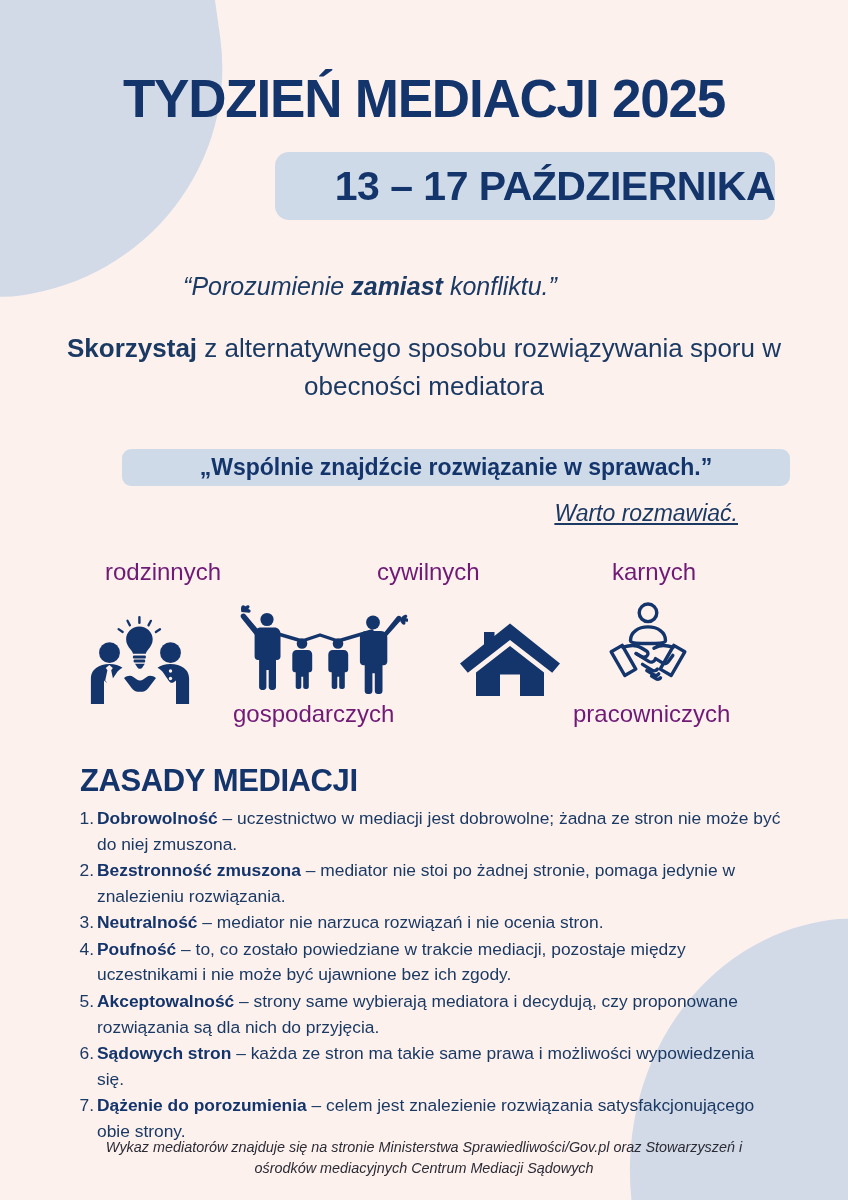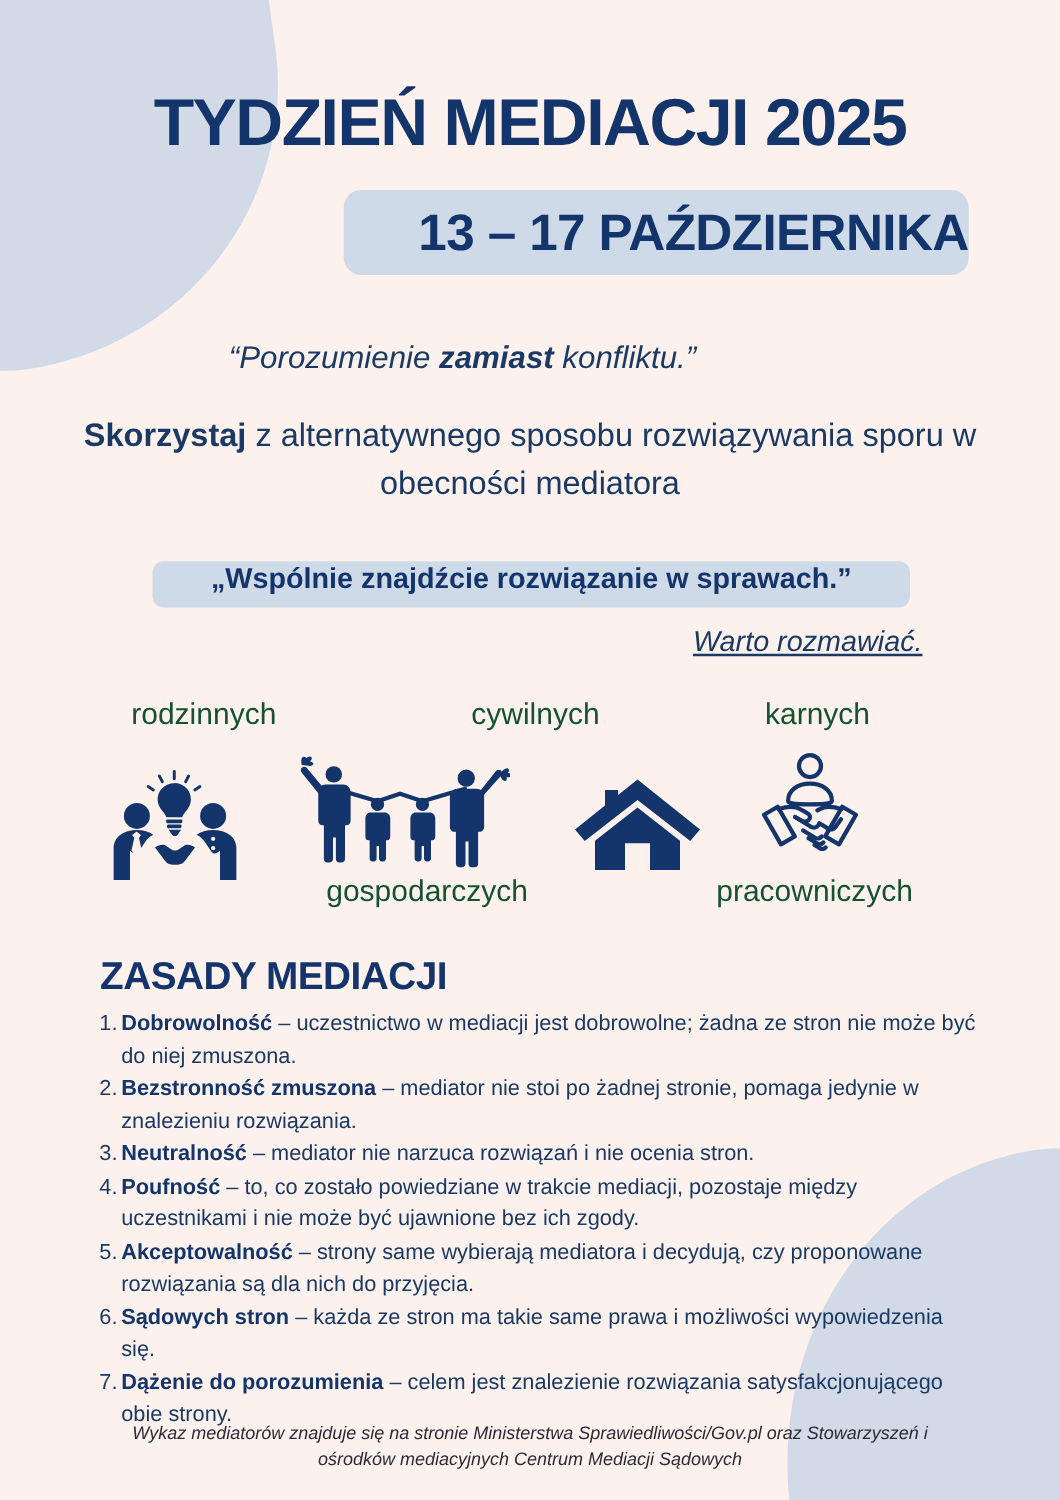--- a/index.html
+++ b/index.html
@@ -133,25 +133,26 @@
     font-size: 26px;
     line-height: 1.45;
   }
   .lead b { font-weight: 700; }
 
   
   .quote-badge {
     position: absolute;
     left: 122px;
     top: 449px;
-    width: 606px;
+    width: 668px;
     height: 37px;
     background: #cfdae8;
     border-radius: 9px;
     display: flex;
+    align-items: center;
     justify-content: center;
   }
   .quote-badge-text {
     color: #14356b;
     font-size: 23px;
     font-weight: 700;
     white-space: nowrap;
   }
   .quote-sub {
     position: absolute;
@@ -160,29 +161,29 @@
     color: #1b3a63;
     font-size: 23px;
     font-style: italic;
     white-space: nowrap;
     text-decoration: underline;
   }
 
   
   .cat-label {
     position: absolute;
-    color: #14532d;
+    color: #701a75;
     font-size: 24px;
     white-space: nowrap;
     text-align: center;
   }
   .lbl-rodzinnych { left: 105px; top: 558px; }
   .lbl-cywilnych  { left: 377px; top: 558px; }
   .lbl-karnych    { left: 612px; top: 558px; }
-  .lbl-gospodarczych { left: 233px; top: 700px; margin-left: 28px; }
+  .lbl-gospodarczych { left: 233px; top: 700px; }
   .lbl-pracowniczych { left: 573px; top: 700px; }
 
   .icon-box {
     position: absolute;
     display: block;
   }
   .ic-family   { left: 84px;  top: 612px; width: 112px; height: 92px; }
   .ic-group    { left: 232px; top: 602px; width: 176px; height: 92px; }
   .ic-house    { left: 458px; top: 620px; width: 104px; height: 76px; }
   .ic-handshake{ left: 592px; top: 600px; width: 112px; height: 96px; }

